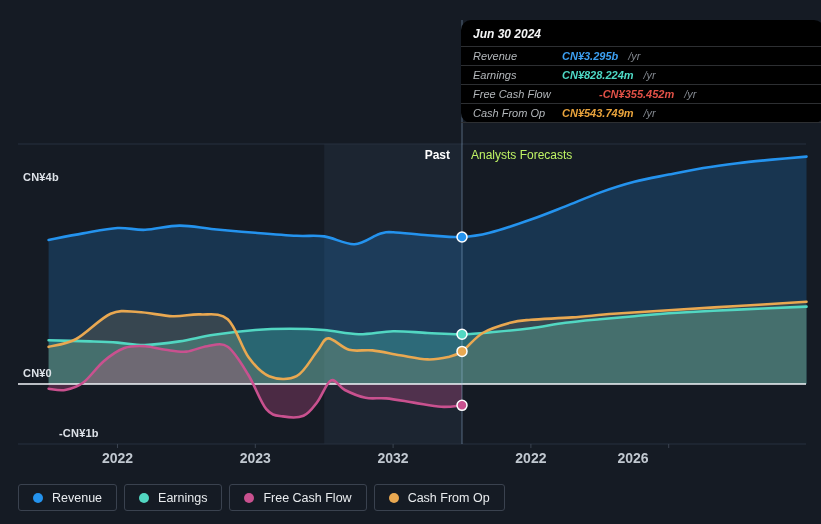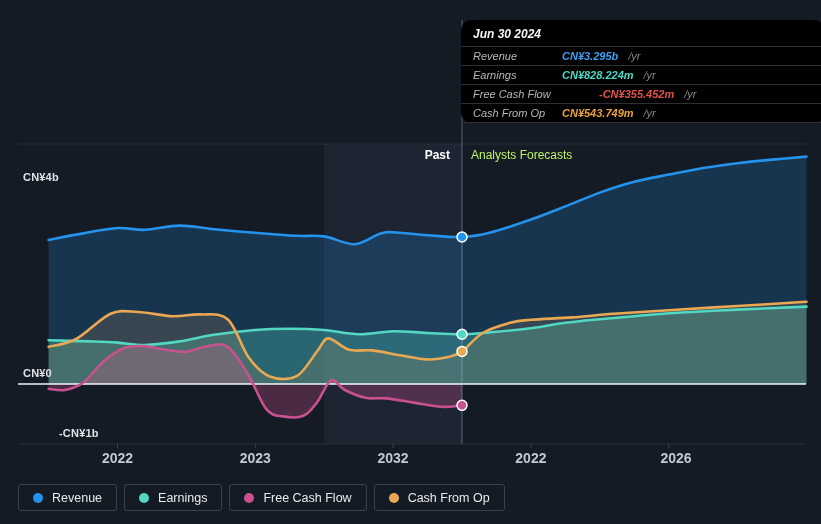--- a/index.html
+++ b/index.html
@@ -60,21 +60,21 @@
   <div id="y-labels">
       <div class="y-label" style="top: 127px; margin-top: 44px;">CN¥4b</div>
       <div class="y-label" style="top: 367px;">CN¥0</div>
       <div class="y-label" style="top: 427px; margin-left: 36px;">-CN¥1b</div>
     </div>
   <div id="x-labels">
       <div class="x-label" style="left: 117.5px;">2022</div>
       <div class="x-label" style="left: 255.3px;">2023</div>
       <div class="x-label" style="left: 393.1px;">2032</div>
       <div class="x-label" style="left: 530.9px;">2022</div>
-      <div class="x-label" style="left: 676px;">2026</div>
+      <div class="x-label" style="left: 633px;">2026</div>
     </div>
 
   <div class="zone-label past">Past</div>
   <div class="zone-label forecast">Analysts Forecasts</div>
 
   <div class="tooltip">
     <div class="tt-title">Jun 30 2024</div>
     <div id="tt-rows">
         <div class="tt-row">
           <span class="tt-label">Revenue</span>

